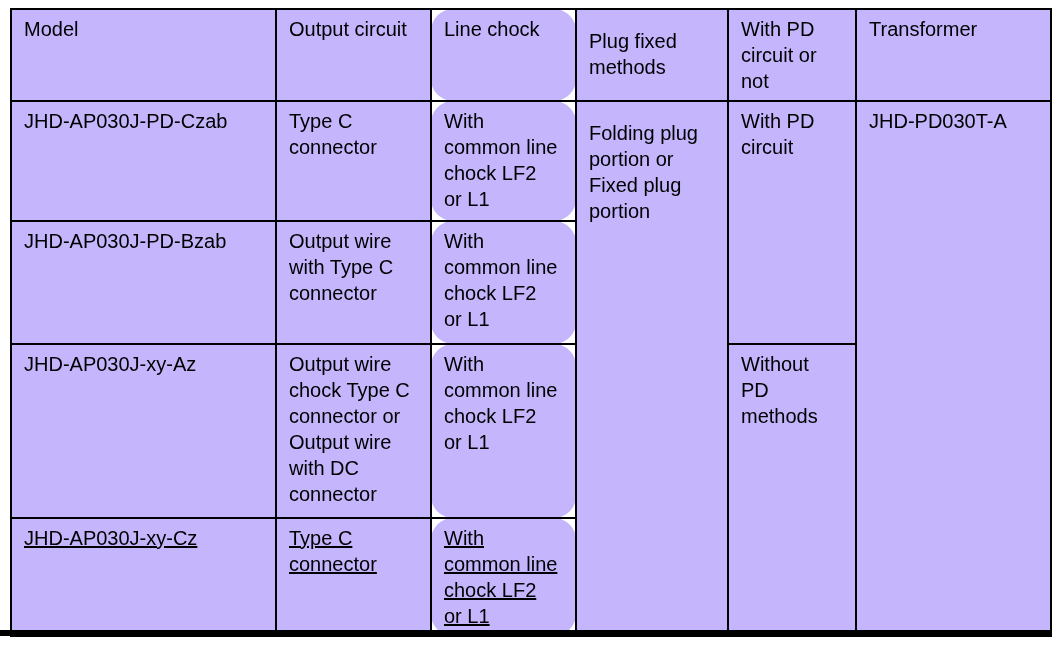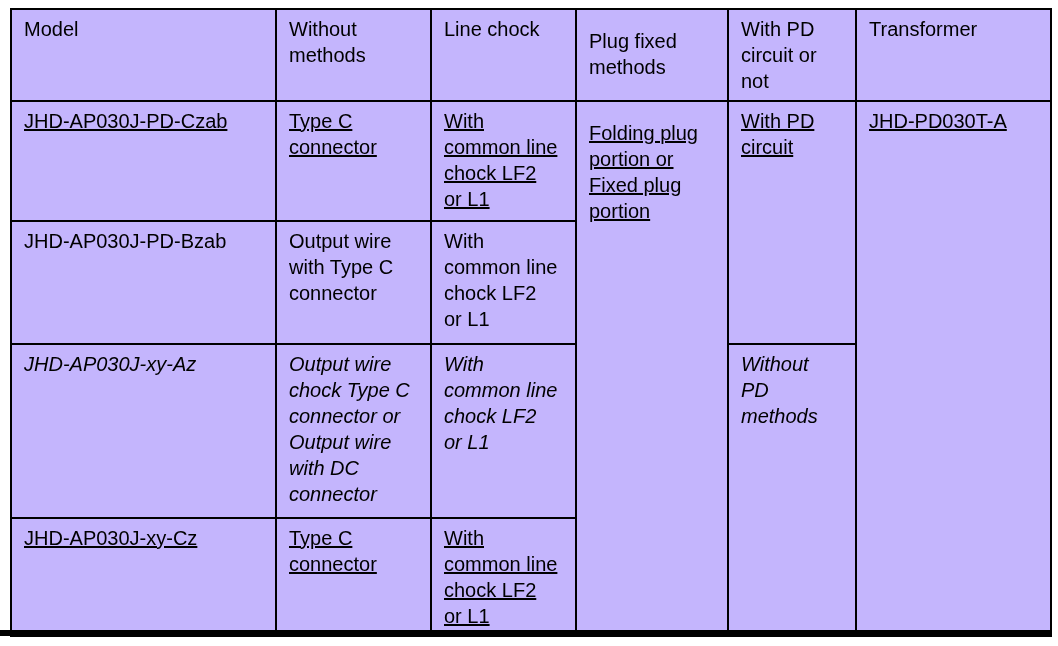--- a/index.html
+++ b/index.html
@@ -29,28 +29,28 @@
     border: 2px solid #000000;
     vertical-align: top;
     text-align: left;
     font-weight: normal;
     background: #c4b5fd;
     overflow: hidden;
   }
   
   .c1 { padding: 6px 12px 6px 12px; }
   .c2 { padding: 6px 15px 6px 12px; }
-  .c3 { padding: 6px 16px 6px 12px; }
+  .c3 { padding: 6px 16px 6px 12px; border-radius: 22px; }
   .c4 { padding: 18px 12px 6px 12px; }
   .c5 { padding: 6px 20px 6px 12px; margin-top: 36px; }
   .c6 { padding: 6px 20px 6px 12px; }
   tr.header-row    { height: 92px; }
-  tr.body-row-1    { height: 120px; text-decoration: underline; }
+  tr.body-row-1    { height: 120px; }
   tr.body-row-2    { height: 123px; padding-left: 24px; }
-  tr.body-row-3    { height: 174px; font-style: italic; }
+  tr.body-row-3    { height: 174px; }
   tr.body-row-4    { height: 116px; text-decoration: underline; }
   .thick-rule {
     position: absolute;
     left: 0; top: 630px;
     width: 1052px; height: 6px;
     background: #000000;
   }
 </style>
 </head>
 <body>
@@ -62,21 +62,21 @@
       <col style="width:265px">
       <col style="width:155px">
       <col style="width:145px">
       <col style="width:152px">
       <col style="width:128px">
       <col style="width:195px">
     </colgroup>
     <thead>
       <tr class="header-row">
         <th class="c1">Model</th>
-        <th class="c2">Without methods</th>
+        <th class="c2">Output circuit</th>
         <th class="c3">Line chock</th>
         <th class="c4">Plug fixed methods</th>
         <th class="c5">With PD circuit or not</th>
         <th class="c6">Transformer</th>
       </tr>
     </thead>
     <tbody>
       <tr class="body-row-1">
         <td class="c1">JHD-AP030J-PD-Czab</td>
         <td class="c2">Type C connector</td>

